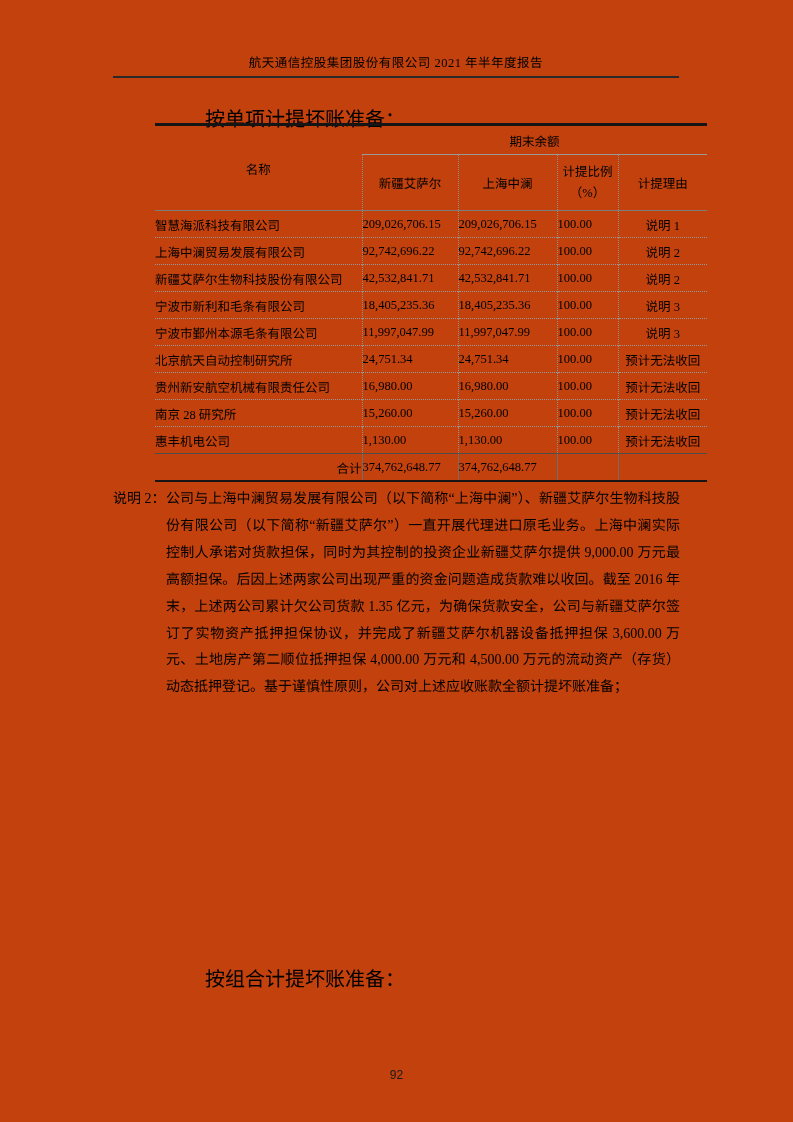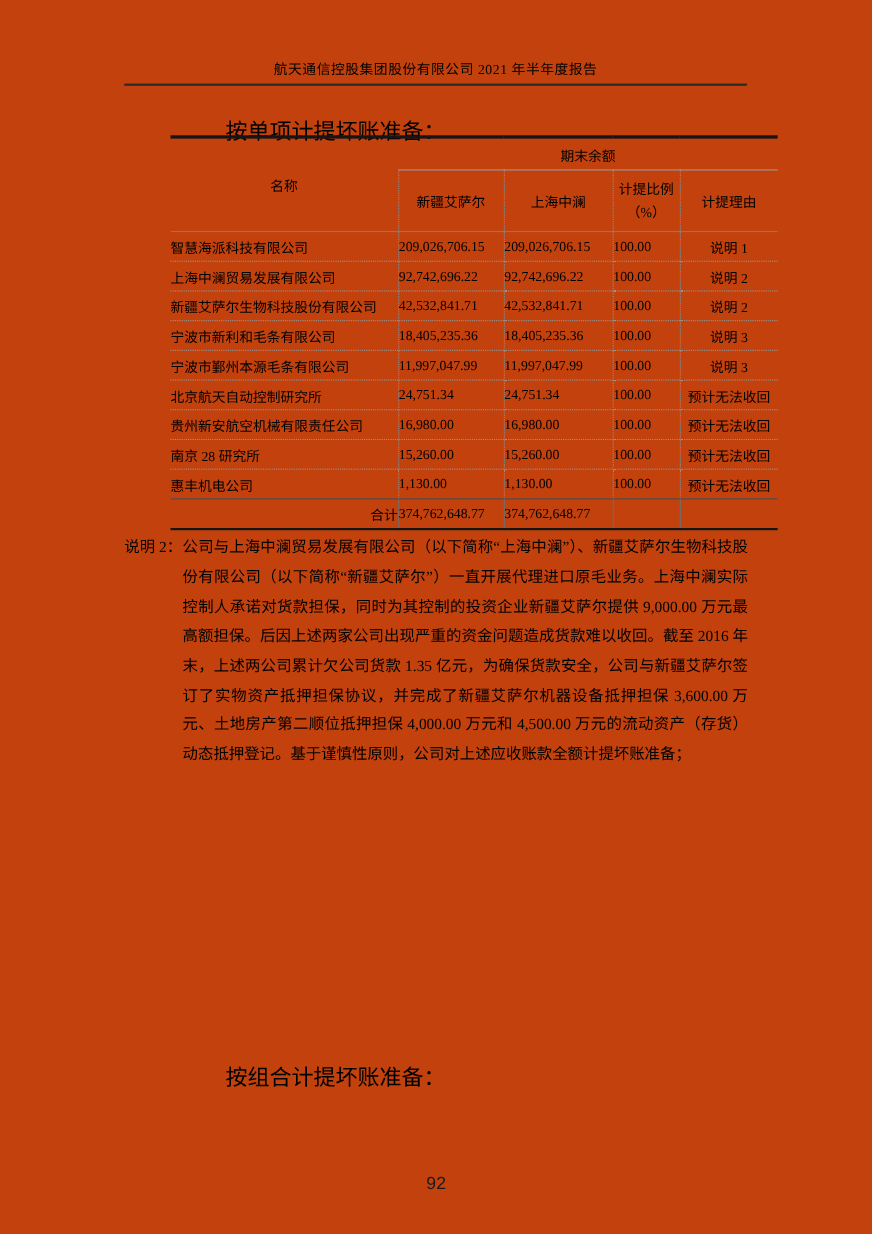--- a/index.html
+++ b/index.html
@@ -112,21 +112,21 @@
     text-align: justify;
   }
 
   
   .page-number {
     position: absolute;
     top: 1068px;
     left: 0;
     width: 100%;
     text-align: center;
-    font-size: 16px;
+    font-size: 12px;
     font-family: "Liberation Sans", "DejaVu Sans", sans-serif;
     color: #1a1a1a;
   }
 </style>
 </head>
 <body>
 
 <div class="page">
 
   <div class="doc-header">航天通信控股集团股份有限公司 2021 年半年度报告</div>

